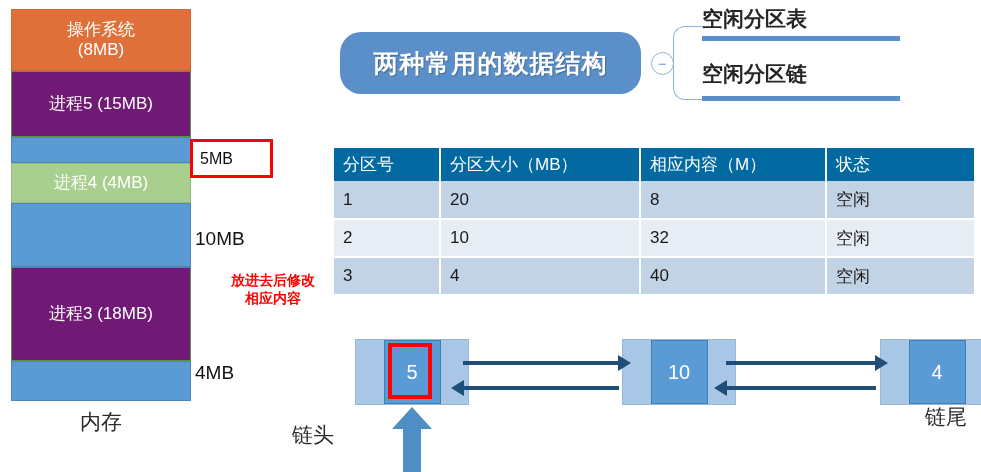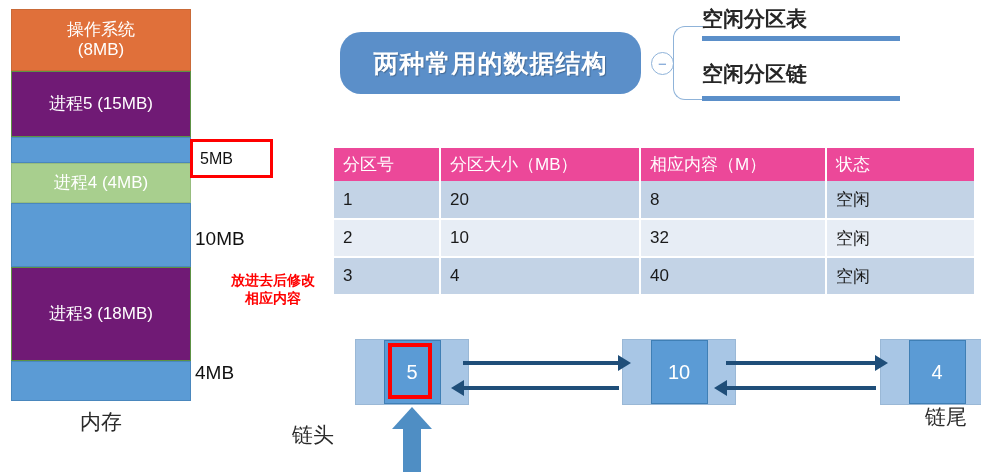--- a/index.html
+++ b/index.html
@@ -186,21 +186,21 @@
   #partition-table td {
     text-align: left;
     padding: 5px 9px;
     border-right: 2px solid #ffffff;
     box-sizing: border-box;
     font-weight: normal;
   }
   #partition-table th:last-child,
   #partition-table td:last-child { border-right: none; }
   #partition-table thead th {
-    background: #ec4899;
+    background: #0369a1;
     color: #ffffff;
     font-size: 17px;
     height: 32px;
   }
   #partition-table tbody td {
     height: 38px;
     color: #1a1a1a;
     font-size: 17px;
     border-bottom: 2px solid #ffffff;
   }

